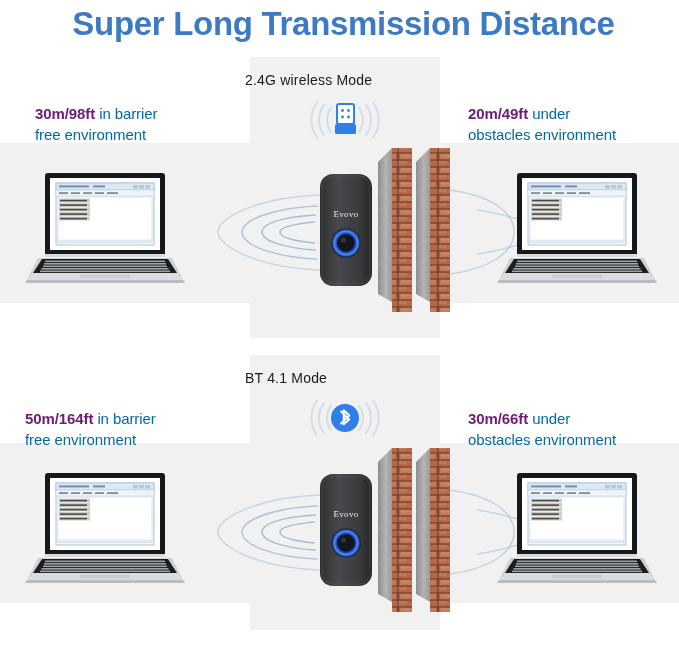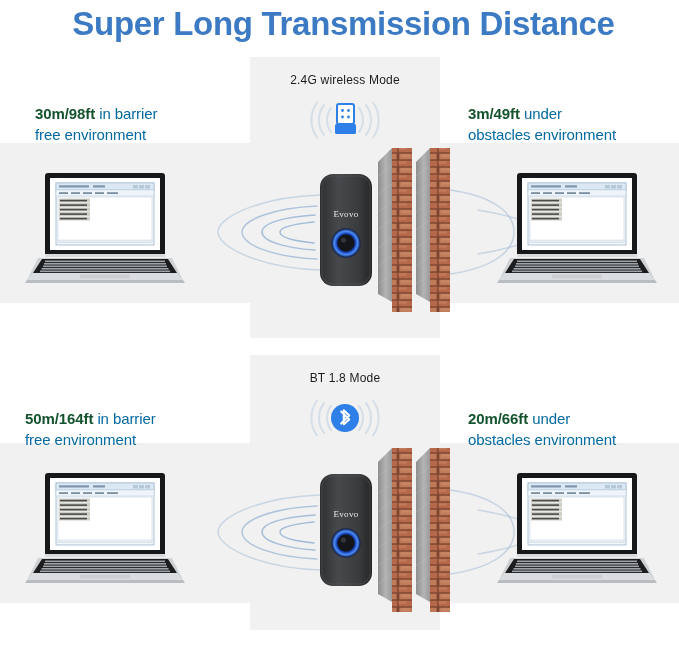--- a/index.html
+++ b/index.html
@@ -21,31 +21,31 @@
     padding-top: 2px;
     padding-left: 8px;
   }
 
   
   .band { position: absolute; background: #F1F1F1; }
   .center-col { position: absolute; background: #F1F1F1; }
 
   
   .mode-head {
-    position: absolute; width: 200px; text-align: center;
-    font-size: 12px; color: #1b1b1b; line-height: 24px;
+    position: absolute; width: 200px; text-align: left;
+    font-size: 14px; color: #1b1b1b; line-height: 24px;
     letter-spacing: 0.2px;
   }
 
   
   .caption {
     position: absolute; font-size: 15px; line-height: 21px;
     color: #222; letter-spacing: -0.1px;
   }
-  .caption .dist { color: #14532d; font-weight: bold; text-align: center; }
+  .caption .dist { color: #701a75; font-weight: bold; text-align: center; }
   .caption .rest { color: #0369a1; }
 
   
   .icon-wrap { position: absolute; width: 120px; height: 38px; }
   .icon-wrap svg { display: block; }
 
   
   .laptop { position: absolute; width: 170px; height: 118px; }
 
   
@@ -90,21 +90,21 @@
     </svg>
   </div>
 
   <div class="caption" style="left:35px; top:103px; width:205px;">
     <span class="dist">30m/98ft</span>
     <span class="rest">in barrier</span><br>
     <span class="rest">free environment</span>
   </div>
 
   <div class="caption" style="left:468px; top:103px; width:200px;">
-    <span class="dist">3m/49ft</span>
+    <span class="dist">20m/49ft</span>
     <span class="rest">under</span><br>
     <span class="rest">obstacles environment</span>
   </div>
 
   <div class="waves" style="left:160px; top:175px;">
     <svg width="170" height="115" viewBox="0 0 170 115">
       <g fill="none" stroke="#8FAFD1" stroke-width="1.5" stroke-linecap="round" opacity="0.9">
         <path d="M160 20 C100 22 58 42 58 57 C58 72 100 93 160 95" opacity="0.45"></path>
         <path d="M157 31 C113 33 82 45 82 57 C82 70 113 82 157 84" opacity="0.75"></path>
         <path d="M155 40 C124 42 102 48 102 57 C102 66 124 73 155 75" opacity="0.85"></path>
@@ -297,21 +297,21 @@
       </g>
       <path d="M13 103 L157 103 L163 110 L7 110 Z" fill="#dadde0"></path>
       <rect x="60" y="104.5" width="50" height="4" fill="#cbced2"></rect>
       <path d="M7 110 L163 110 L165 113 L5 113 Z" fill="#b9bcc0"></path>
     </svg>
   </div>
 
   <div class="center-col" style="left:250px; top:355px; width:190px; height:275px;"></div>
   <div class="band" style="left:0px; top:443px; width:679px; height:160px;"></div>
 
-  <div class="mode-head" style="left:245px; top:366px;">BT 1.8 Mode</div>
+  <div class="mode-head" style="left:245px; top:366px;">BT 4.1 Mode</div>
 
   <div class="icon-wrap" style="left:285px; top:398px;">
     <svg width="120" height="40" viewBox="0 0 120 40">
       <g fill="none" stroke="#D6DFE8" stroke-width="2.1" stroke-linecap="round">
         <path d="M46 8 A20 20 0 0 0 46 32"></path>
         <path d="M39 5 A25 25 0 0 0 39 35"></path>
         <path d="M32 2.5 A30 30 0 0 0 32 37.5"></path>
         <path d="M74 8 A20 20 0 0 1 74 32"></path>
         <path d="M81 5 A25 25 0 0 1 81 35"></path>
         <path d="M88 2.5 A30 30 0 0 1 88 37.5"></path>
@@ -321,21 +321,21 @@
     </svg>
   </div>
 
   <div class="caption" style="left:25px; top:408px; width:215px;">
     <span class="dist">50m/164ft</span>
     <span class="rest">in barrier</span><br>
     <span class="rest">free environment</span>
   </div>
 
   <div class="caption" style="left:468px; top:408px; width:200px;">
-    <span class="dist">20m/66ft</span>
+    <span class="dist">30m/66ft</span>
     <span class="rest">under</span><br>
     <span class="rest">obstacles environment</span>
   </div>
 
   <div class="waves" style="left:160px; top:475px;">
     <svg width="170" height="115" viewBox="0 0 170 115">
       <g fill="none" stroke="#8FAFD1" stroke-width="1.5" stroke-linecap="round" opacity="0.9">
         <path d="M160 20 C100 22 58 42 58 57 C58 72 100 93 160 95" opacity="0.45"></path>
         <path d="M157 31 C113 33 82 45 82 57 C82 70 113 82 157 84" opacity="0.75"></path>
         <path d="M155 40 C124 42 102 48 102 57 C102 66 124 73 155 75" opacity="0.85"></path>

